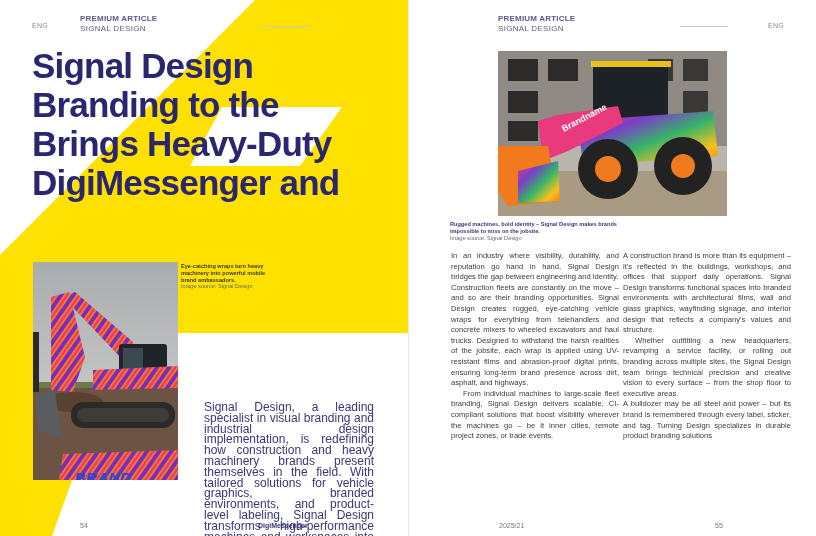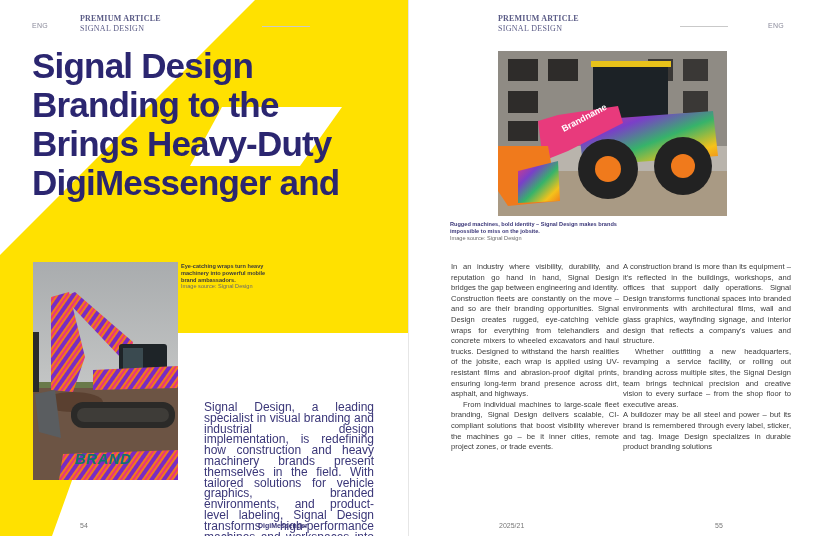--- a/index.html
+++ b/index.html
@@ -6,40 +6,40 @@
   html, body { width: 816px; height: 536px; overflow: hidden; background: #ffffff; }
   body { font-family: "Liberation Sans", sans-serif; color: #2a2a2a; position: relative; }
   .spread { position: absolute; left: 0; top: 0; width: 816px; height: 536px; }
   .page { position: absolute; top: 0; height: 536px; width: 408px; background: #fff; overflow: hidden; }
   .page-left { left: 0; }
   .page-right { left: 408px; border-left: 1px solid #e6e6e6; }
 
   .yellow-shape { position: absolute; left: 0; top: 0; width: 408px; height: 536px; }
 
   .lang { position: absolute; top: 22px; font-size: 7px; color: #8a8a9a; letter-spacing: 0.3px; }
-  .kicker { position: absolute; top: 14px; font-size: 8px; line-height: 9.5px; color: #5a5b86; font-family: Liberation Serif, serif; }
+  .kicker { position: absolute; top: 14px; font-size: 8px; line-height: 9.5px; color: #5a5b86; }
   .kicker .k1 { font-weight: bold; display: block; letter-spacing: 0.2px; }
   .kicker .k2 { display: block; letter-spacing: 0.3px; }
   .rule { position: absolute; top: 26px; height: 1px; background: #c9c9c9; }
 
   .headline { position: absolute; left: 32px; top: 46px; width: 360px; font-weight: bold;
     font-size: 35px; line-height: 39px; color: #2b2670; letter-spacing: -0.8px; }
 
   .photo { position: absolute; overflow: hidden; }
   .caption { position: absolute; font-size: 5.6px; line-height: 6.8px; color: #3a3a3a; }
   .caption .cap-bold { font-weight: bold; display: block; }
   .caption .cap-src { display: block; color: #6a6a6a; }
 
   .lead { position: absolute; left: 204px; top: 402px; width: 170px; font-size: 12px;
     line-height: 10.8px; font-weight: normal; color: #3a3678; text-align: justify; }
 
   .folio { position: absolute; top: 522px; font-size: 7px; color: #777; }
   .mag { position: absolute; top: 522px; font-size: 7px; font-weight: bold; color: #3a3678; }
 
-  .col { position: absolute; top: 262px; width: 168px; font-size: 7.6px; line-height: 10.6px;
+  .col { position: absolute; top: 251px; width: 168px; font-size: 7.6px; line-height: 10.6px;
     color: #3b3b3b; text-align: justify; }
   .col p { margin: 0; }
   .col p.indent { text-indent: 12px; }
   .col h3 { font-size: 7.6px; line-height: 10.6px; font-weight: bold; color: #3a3678; margin-top: 10.6px; }
   .col h3:first-child { margin-top: 0; }
 </style>
 </head>
 <body>
 
 <div class="spread">
@@ -90,21 +90,21 @@
 
         <rect x="86" y="82" width="48" height="44" rx="3" fill="#1e2428"></rect>
         <rect x="90" y="86" width="20" height="22" fill="#3a4a50"></rect>
         <polygon points="60,108 145,104 145,126 60,128" fill="url(#stripe1)"></polygon>
 
         <rect x="38" y="140" width="104" height="26" rx="12" fill="#2b2a28"></rect>
         <rect x="44" y="146" width="92" height="14" rx="7" fill="#3e3c38"></rect>
 
         <polygon points="30,192 145,188 145,218 26,218" fill="url(#stripe1)"></polygon>
       </svg>
-      <div style="position:absolute; left:42px; top:188px; font-weight:bold; font-style:italic; font-size:15px; color:#0f766e; letter-spacing:0.5px;">BRAND</div>
+      <div style="position:absolute; left:42px; top:207px; font-weight:bold; font-style:italic; font-size:15px; color:#1d4ed8; letter-spacing:0.5px;">BRAND</div>
     </div>
 
     <div class="caption" style="left:181px; top:263px; width:100px;">
       <span class="cap-bold">Eye-catching wraps turn heavy machinery into powerful mobile brand ambassadors.</span>
       <span class="cap-src">Image source: Signal Design</span>
     </div>
 
     <p class="lead">Signal Design, a leading specialist in visual branding and industrial design implementation, is redefining how construction and heavy machinery brands present themselves in the field. With tailored solutions for vehicle graphics, branded environments, and product-level labeling, Signal Design transforms high-performance machines and workspaces into striking brand assets.</p>
 
     <div class="folio" style="left:80px;">54</div>
@@ -167,19 +167,19 @@
 
     <div class="col" style="left:42px;">
       <p>In an industry where visibility, durability, and reputation go hand in hand, Signal Design bridges the gap between engineering and identity.</p>
       <p>Construction fleets are constantly on the move – and so are their branding opportunities. Signal Design creates rugged, eye-catching vehicle wraps for everything from telehandlers and concrete mixers to wheeled excavators and haul trucks. Designed to withstand the harsh realities of the jobsite, each wrap is applied using UV-resistant films and abrasion-proof digital prints, ensuring long-term brand presence across dirt, asphalt, and highways.</p>
       <p class="indent">From individual machines to large-scale fleet branding, Signal Design delivers scalable, CI-compliant solutions that boost visibility wherever the machines go – be it inner cities, remote project zones, or trade events.</p>
     </div>
 
     <div class="col" style="left:214px;">
       <p>A construction brand is more than its equipment – it's reflected in the buildings, workshops, and offices that support daily operations. Signal Design transforms functional spaces into branded environments with architectural films, wall and glass graphics, wayfinding signage, and interior design that reflects a company's values and structure.</p>
       <p class="indent">Whether outfitting a new headquarters, revamping a service facility, or rolling out branding across multiple sites, the Signal Design team brings technical precision and creative vision to every surface – from the shop floor to executive areas.</p>
-      <p>A bulldozer may be all steel and power – but its brand is remembered through every label, sticker, and tag. Image Design specializes in durable product branding solutions</p>
+      <p>A bulldozer may be all steel and power – but its brand is remembered through every label, sticker, and tag. Turning Design specializes in durable product branding solutions</p>
     </div>
 
     <div class="folio" style="left:90px;">2025/21</div>
     <div class="folio" style="left:306px;">55</div>
   </div>
 </div>
 
 </body></html>

